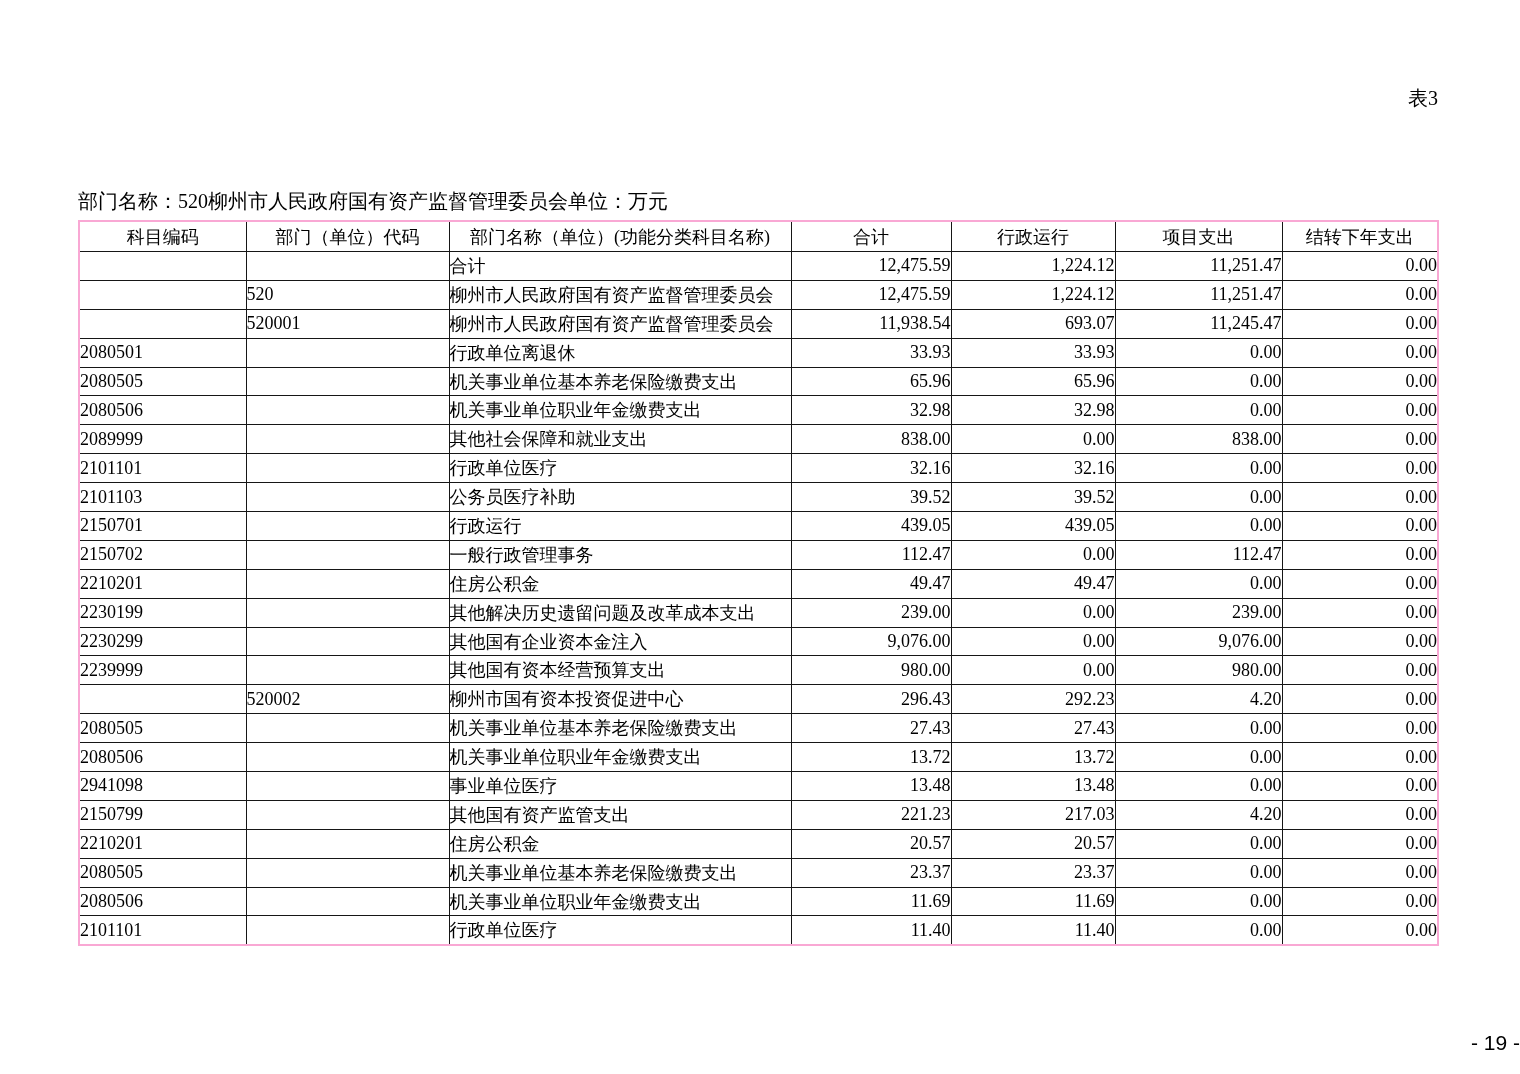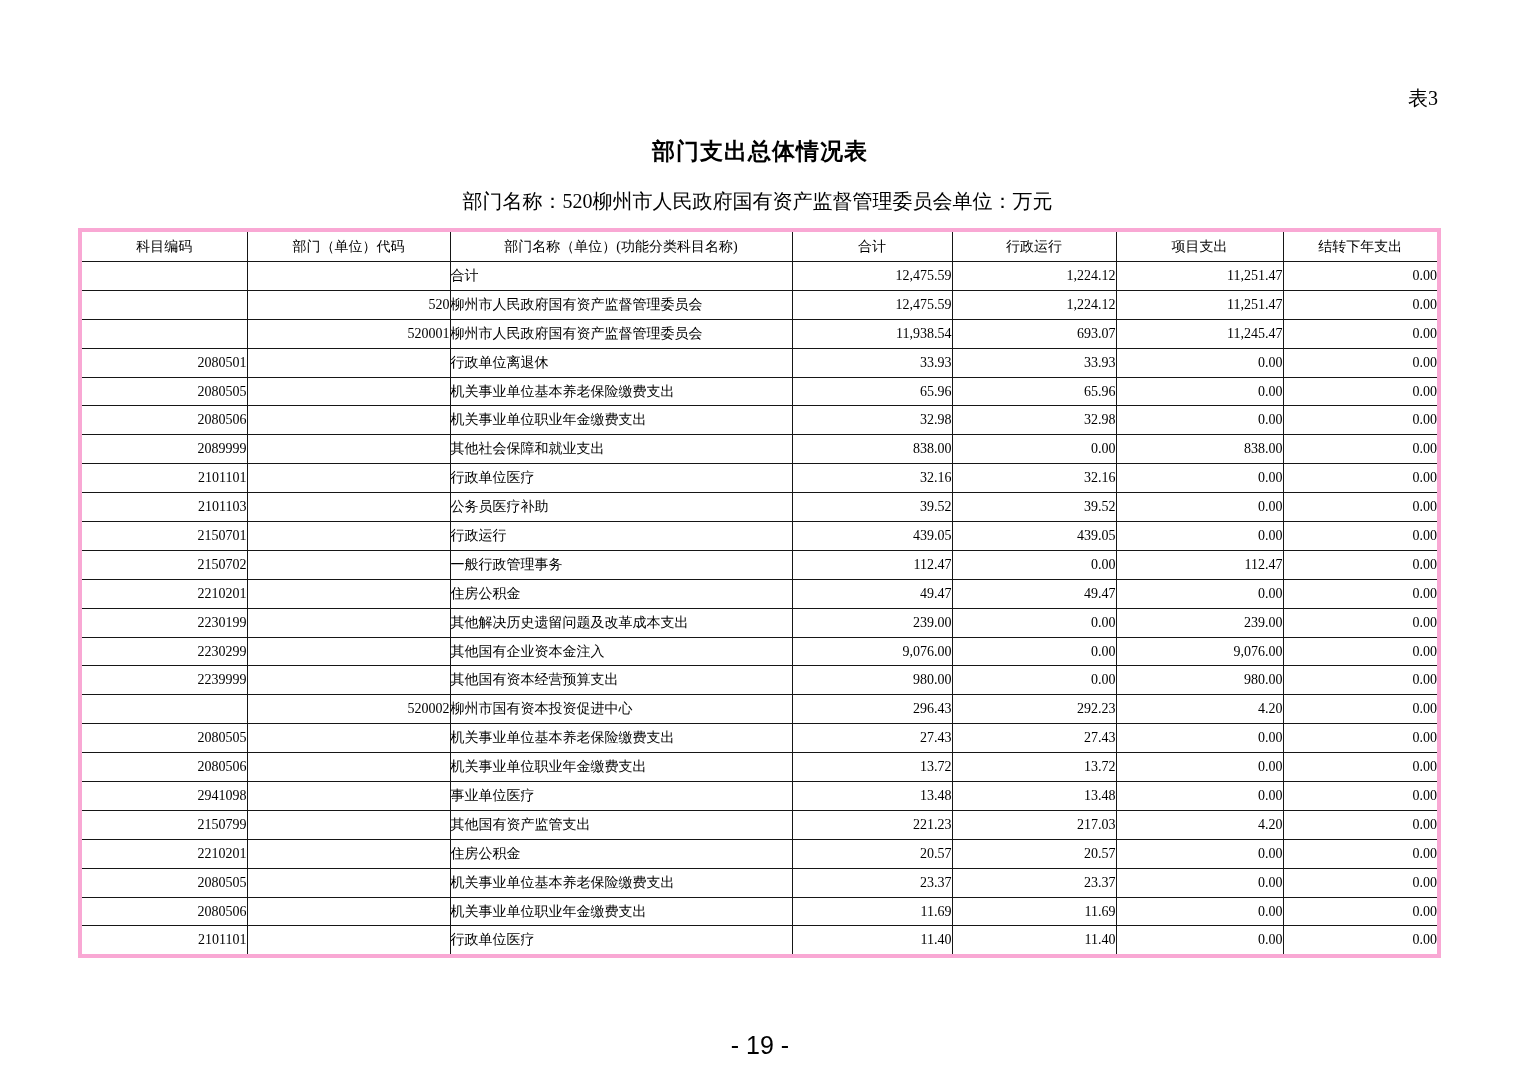--- a/index.html
+++ b/index.html
@@ -34,71 +34,70 @@
     font-size: 23px;
     letter-spacing: 1px;
     line-height: 28px;
   }
   .meta-row {
     position: absolute;
     top: 188px;
     left: 78px;
     width: 1359px;
     display: flex;
-    justify-content: center;
+    justify-content: flex-start;
     align-items: flex-end;
     font-size: 20px;
     line-height: 26px;
   }
   table.budget {
     position: absolute;
-    top: 228px;
+    top: 220px;
     left: 78px;
     width: 1359px;
     border-collapse: collapse;
     table-layout: fixed;
-    border: 4px solid #f9a8d4;
-    font-size: 14px;
+    border: 2px solid #f9a8d4;
+    font-size: 18px;
   }
   table.budget th, table.budget td {
     border: 1.5px solid #161616;
     padding: 0;
     vertical-align: middle;
     overflow: hidden;
     white-space: nowrap;
   }
   table.budget th {
     height: 29px;
     font-weight: normal;
     text-align: center;
   }
   table.budget td {
     height: 27.9px;
   }
-  td.left-code { text-align: right; padding-left: 10px; }
+  td.left-code { text-align: left; padding-left: 10px; }
   td.left-name { text-align: left; padding-left: 8px;  }
   td.num       { text-align: right; padding-right: 3px; }
   .page-number {
     position: absolute;
     top: 1031px;
     left: 0;
     width: 100%;
-    text-align: center;
+    text-align: right;
     font-family: "Liberation Sans", "DejaVu Sans", sans-serif;
-    font-size: 25px;
+    font-size: 21px;
   }
 </style>
 </head>
 <body>
 
 <div class="sheet">
 
   <div class="table3-label">表3</div>
 
-  <div class="doc-title">部门支出总体情况表</div>
 
   <div class="meta-row">
     <span>部门名称：520柳州市人民政府国有资产监督管理委员会</span>
     <span>单位：万元</span>
   </div>
 
   <table class="budget">
     <colgroup>
       <col style="width:167px">
       <col style="width:203px">

